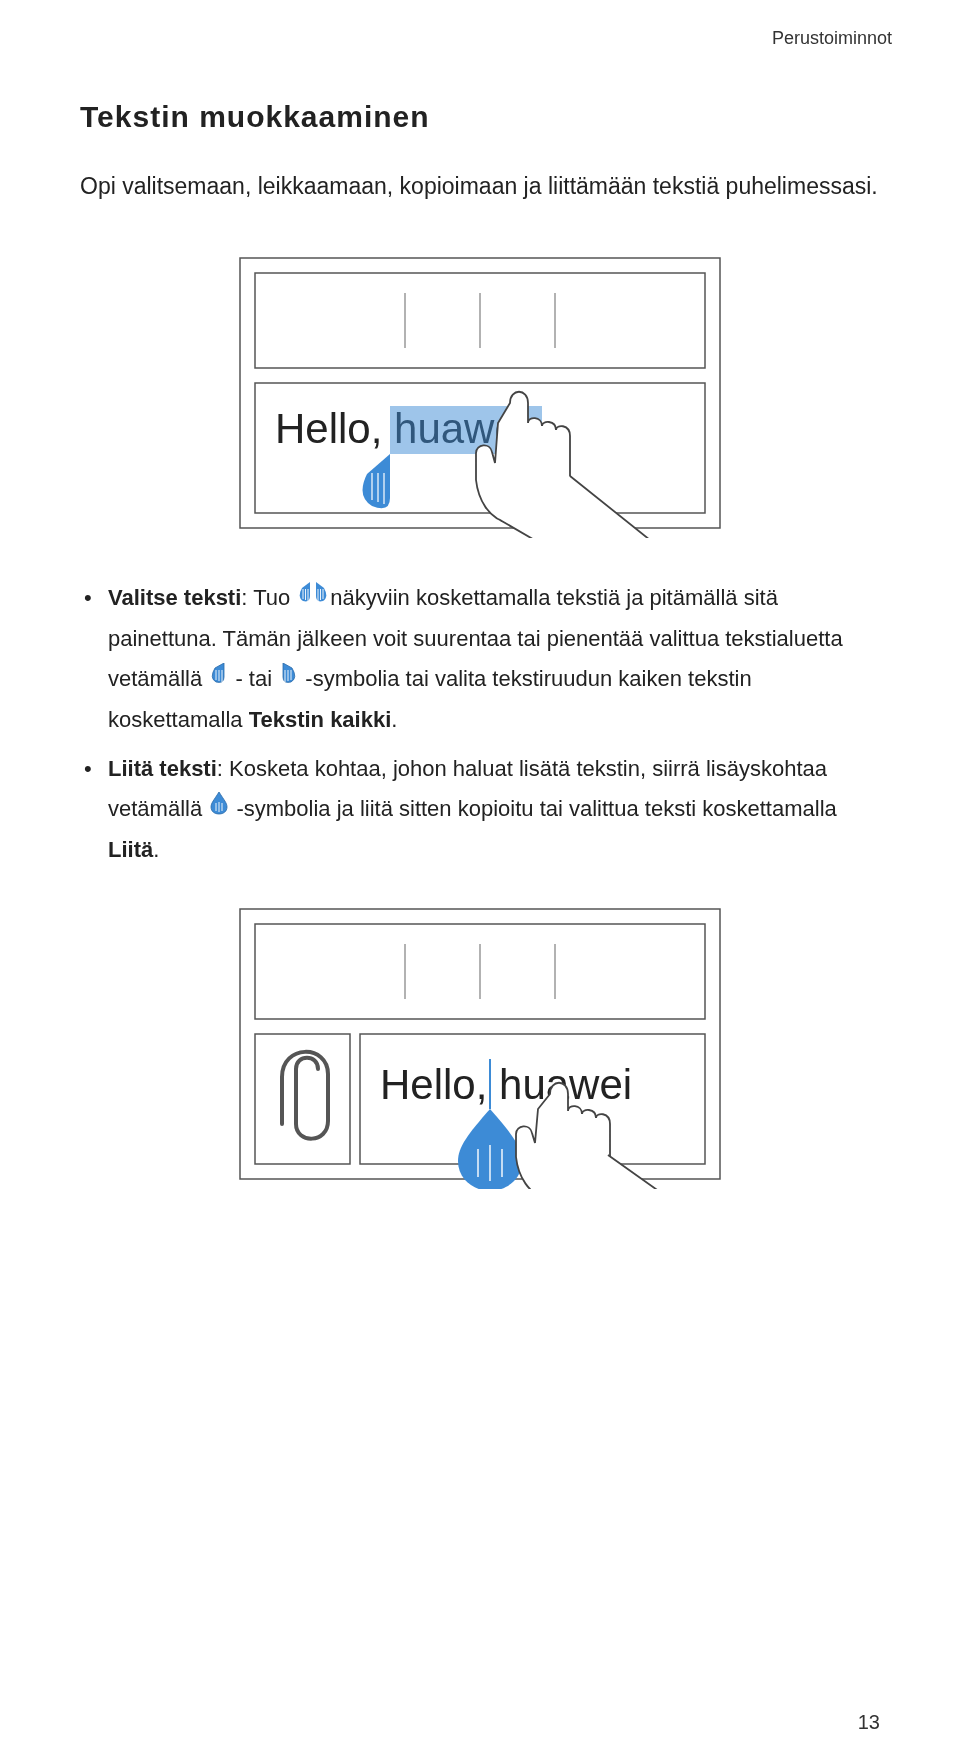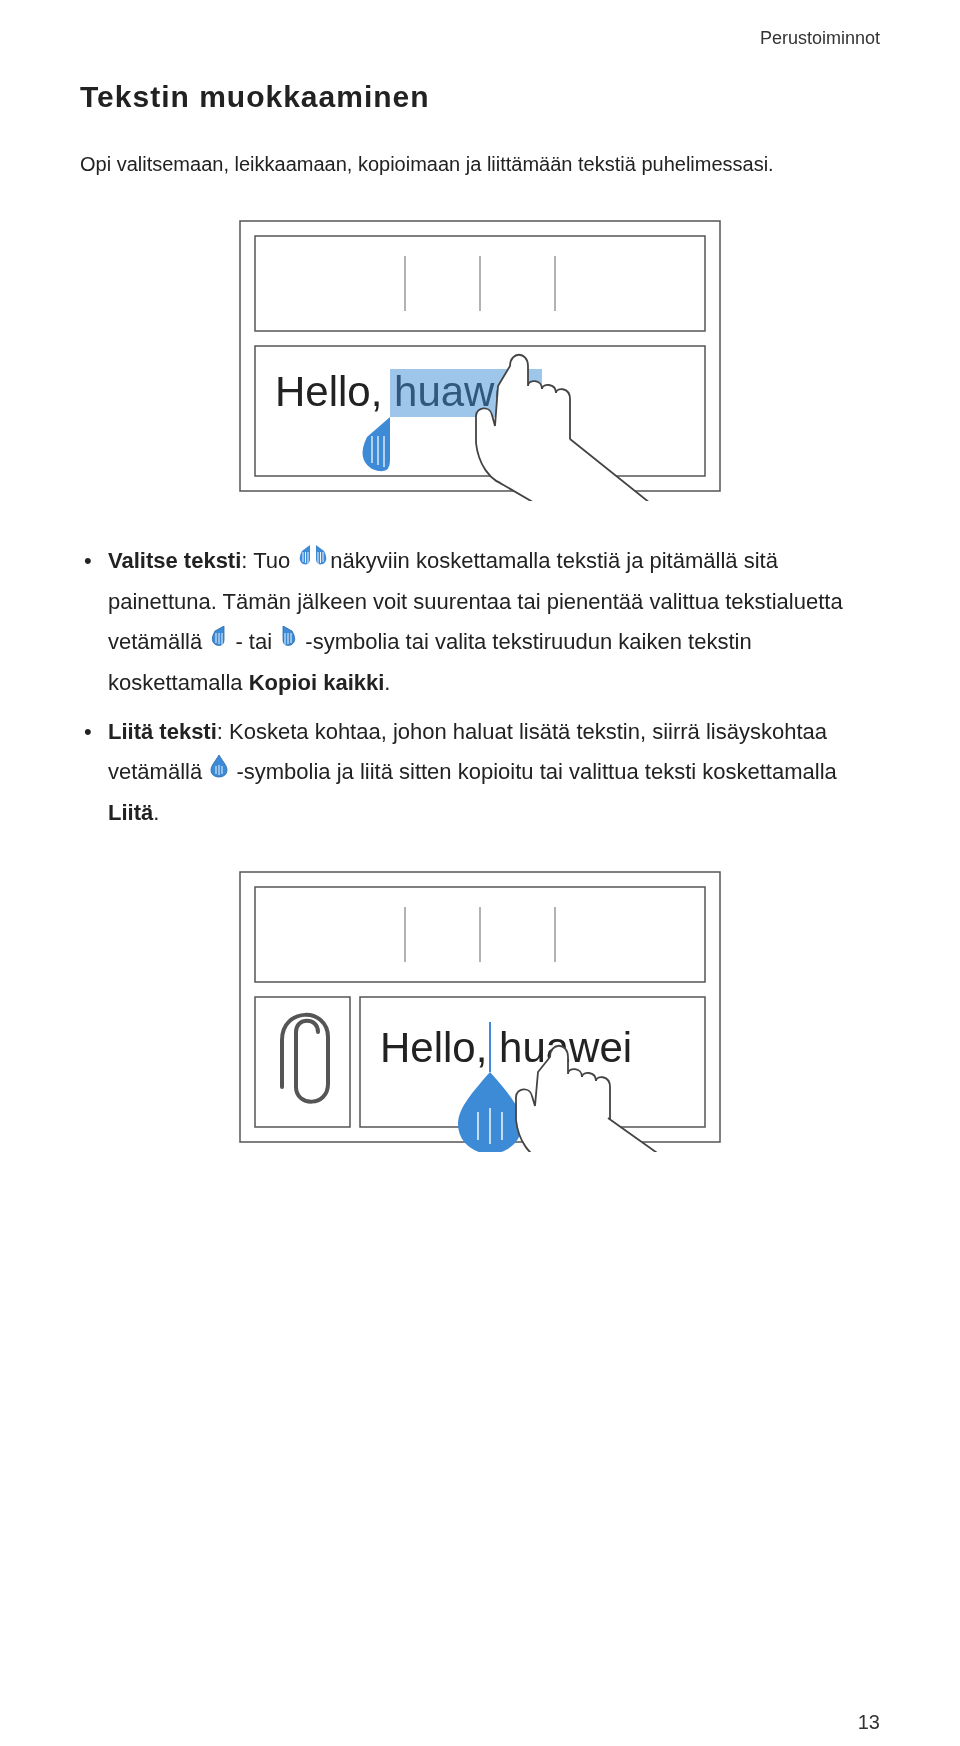--- a/index.html
+++ b/index.html
@@ -8,35 +8,35 @@
     height: 1746px;
     background: #fff;
     font-family: Arial, Helvetica, sans-serif;
     color: #222;
     position: relative;
     padding: 40px 80px 40px 80px;
   }
   .header-right {
     position: absolute;
     top: 28px;
-    right: 80px;
+    right: 68px;
     font-size: 18px;
     color: #333;
   }
   .page-title {
     font-size: 30px;
     font-weight: bold;
     letter-spacing: 1px;
-    margin-top: 40px;
+    margin-top: 60px;
     margin-bottom: 34px;
   }
   .intro {
-    font-size: 20px;
+    font-size: 23px;
     line-height: 1.65;
-    margin-bottom: 30px;
+    margin-bottom: 42px;
   }
   .figure {
     width: 500px;
     margin: 10px auto 40px auto;
   }
   .figure svg { display: block; width: 100%; height: auto; }
   ul.bullets {
     list-style: none;
     margin: 0;
     padding: 0;
@@ -158,21 +158,21 @@
         <line x1="12" y1="7" x2="12" y2="19" stroke="#fff" stroke-width="0.9"></line>
       </svg>
     </span><span> - tai </span>
     <span class="inline-icon">
       <svg width="17" height="22" viewBox="0 0 17 22">
         <path d="M 3 0 L 3 14 Q 3 21 11 19 Q 18 15 12 5 Z" fill="#3d8bd6" stroke="#2a6aa8" stroke-width="0.8"></path>
         <line x1="5" y1="7" x2="5" y2="19" stroke="#fff" stroke-width="0.9"></line>
         <line x1="8" y1="7" x2="8" y2="18" stroke="#fff" stroke-width="0.9"></line>
         <line x1="11" y1="7" x2="11" y2="17" stroke="#fff" stroke-width="0.9"></line>
       </svg>
-    </span><span> -symbolia tai valita tekstiruudun kaiken tekstin koskettamalla </span><span class="bold">Kopioi kaikki</span><span>.</span>
+    </span><span> -symbolia tai valita tekstiruudun kaiken tekstin koskettamalla </span><span class="bold">Tekstin kaikki</span><span>.</span>
   </li>
 
 
 
   <li>
     <span class="bold">Liitä teksti</span><span>: Kosketa kohtaa, johon haluat lisätä tekstin, siirrä lisäyskohtaa vetämällä </span>
     <span class="inline-icon">
       <svg width="18" height="24" viewBox="0 0 18 24">
         <path d="M 9 1 C 4 9 1 12 1 16 C 1 20.5 4.6 23 9 23 C 13.4 23 17 20.5 17 16 C 17 12 14 9 9 1 Z" fill="#3d8bd6" stroke="#2a6aa8" stroke-width="0.8"></path>
         <line x1="6" y1="12" x2="6" y2="20" stroke="#fff" stroke-width="0.9"></line>

